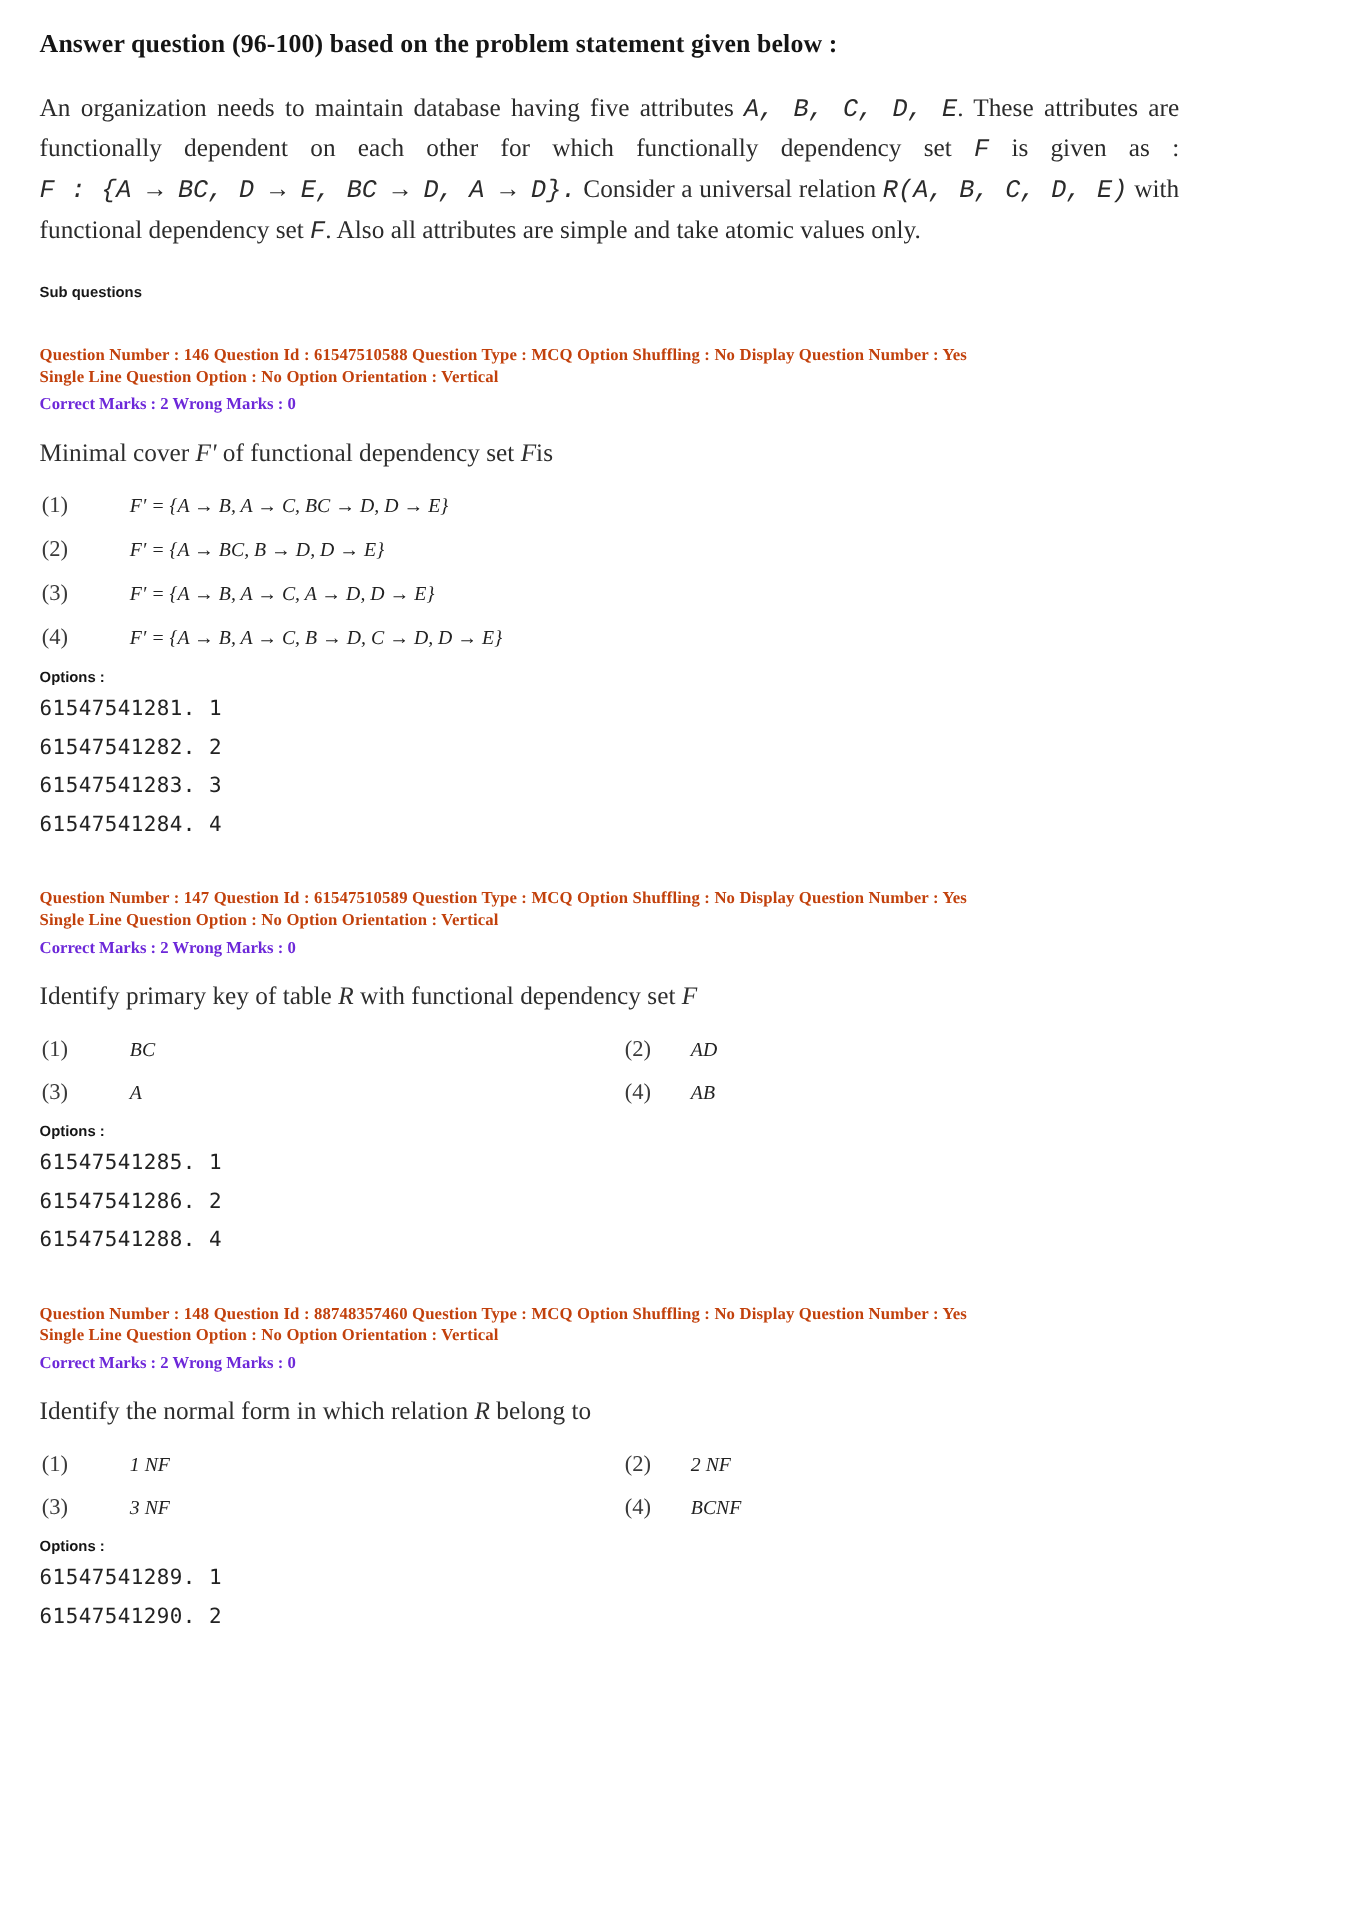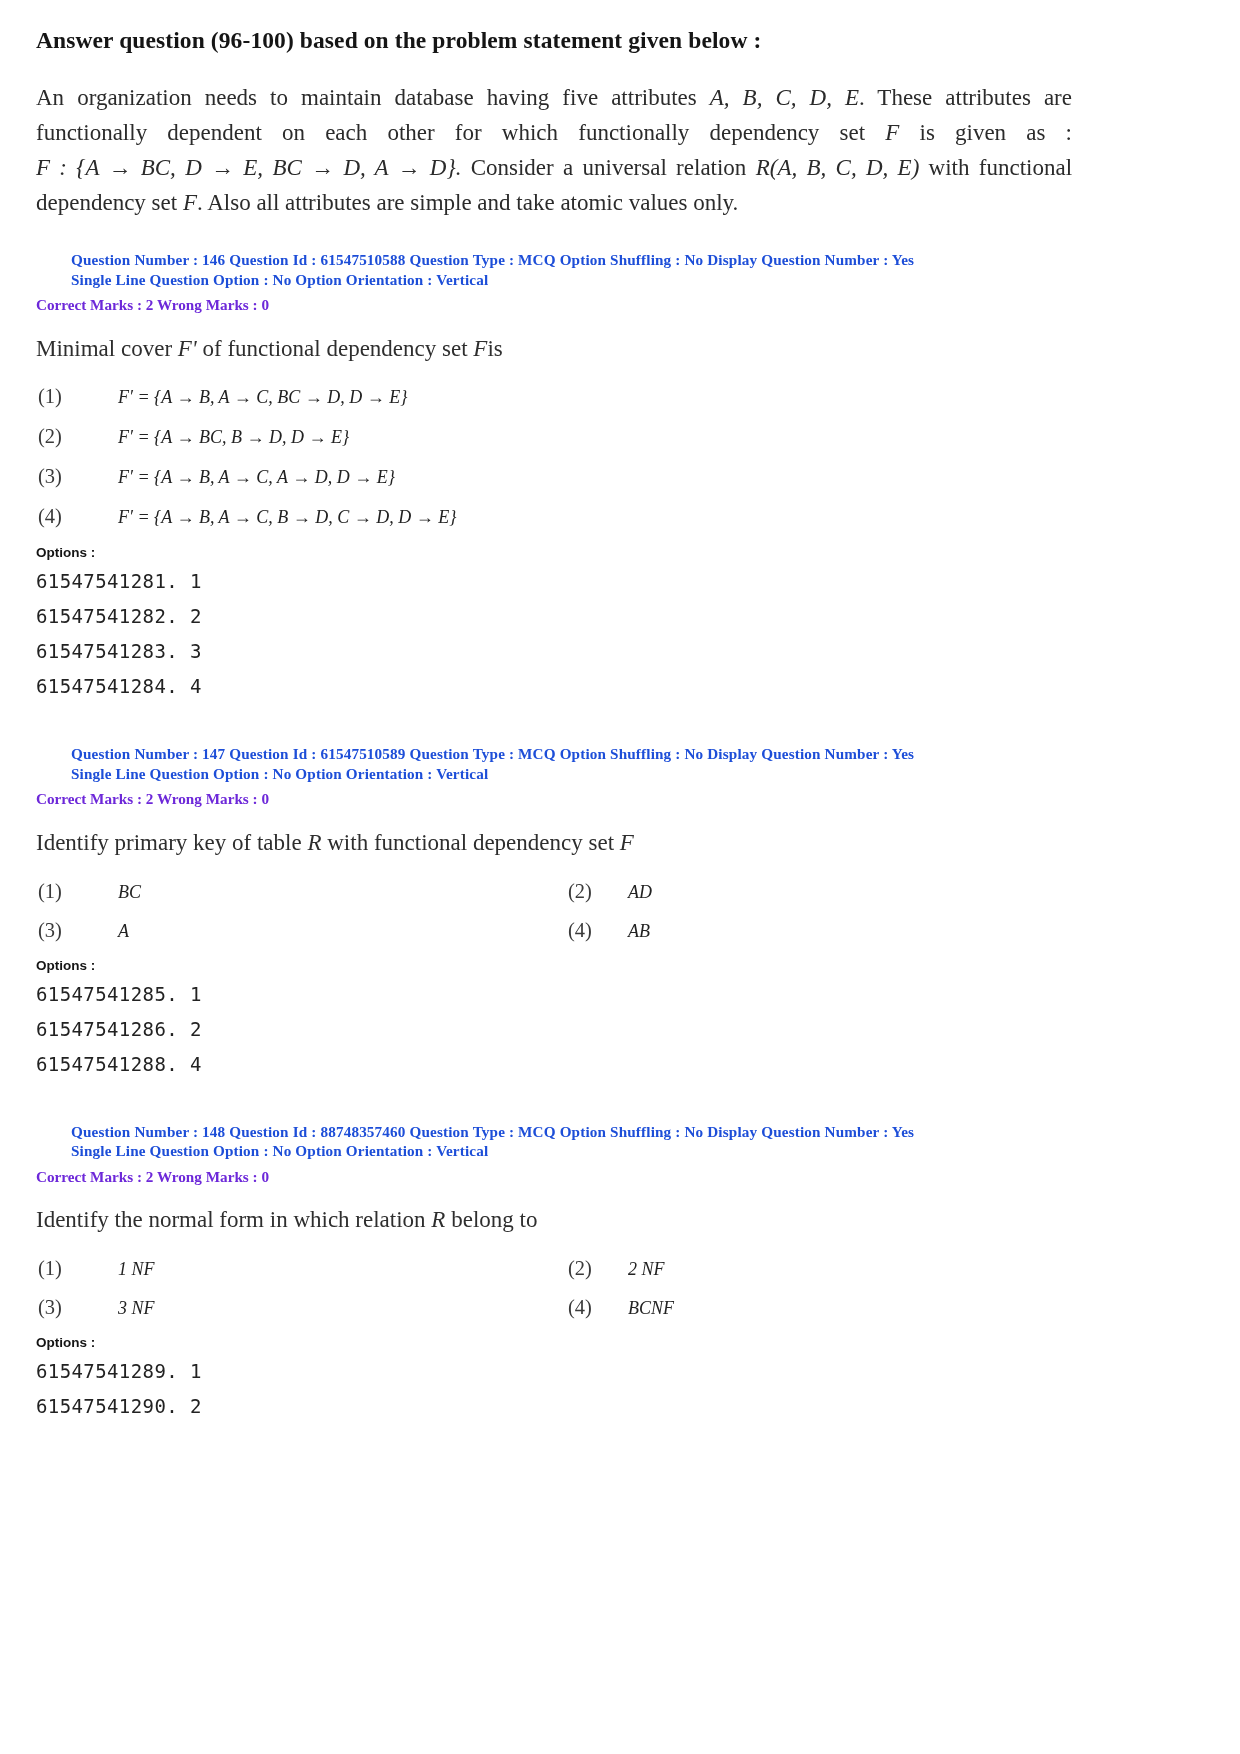--- a/index.html
+++ b/index.html
@@ -46,44 +46,43 @@
     font-family: "Liberation Serif", "DejaVu Serif", serif;
     font-size: 23px;
     line-height: 35px;
     text-align: justify;
     text-justify: inter-word;
     color: #2b2b2b;
     margin: 0 0 30px 0;
   }
   .statement .mathi {
     font-style: italic;
-    font-family: Liberation Serif, serif;
+    font-family: Liberation Mono, monospace;
   }
   .nowrap { white-space: nowrap; }
 
   
   .subq-label {
     font-family: "Liberation Sans", "DejaVu Sans", sans-serif;
     font-weight: bold;
     font-size: 13.5px;
     color: #171717;
     margin: 0 0 40px 0;
   }
 
   
   .qblock { margin-bottom: 4px; }
   .meta {
     font-family: "Liberation Serif", "DejaVu Serif", serif;
     font-weight: bold;
     font-size: 15.2px;
     line-height: 19.5px;
     letter-spacing: 0.15px;
-    color: #1d4ed8;
+    color: #c2410c;
     white-space: nowrap;
-    margin-left: 35px;
   }
   .meta-marks {
     font-family: "Liberation Serif", "DejaVu Serif", serif;
     font-weight: bold;
     font-size: 15.2px;
     line-height: 19.5px;
     color: #6d28d9;
     margin-top: 6px;
   }
 
@@ -167,20 +166,21 @@
       <span class="mathi nowrap">A, B, C, D, E</span><span>. These attributes are functionally dependent on each other for which functionally dependency set</span>
       <span class="mathi">F</span>
       <span>is given as :</span>
       <span class="mathi nowrap">F : {A → BC, D → E, BC → D, A → D}.</span>
       <span>Consider a universal relation</span>
       <span class="mathi nowrap">R(A, B, C, D, E)</span>
       <span>with functional dependency set</span>
       <span class="mathi">F</span><span>. Also all attributes are simple and take atomic values only.</span>
     </p>
 
+    <div class="subq-label">Sub questions</div>
 
     <div class="qblock">
       <div class="meta">Question Number : 146  Question Id : 61547510588  Question Type : MCQ  Option Shuffling : No  Display Question Number : Yes</div>
       <div class="meta">Single Line Question Option : No  Option Orientation : Vertical</div>
       <div class="meta-marks">Correct Marks : 2  Wrong Marks : 0</div>
 
       <div class="qtext">
         <span>Minimal cover</span>
         <i>F'</i>
         <span>of functional dependency set</span>

